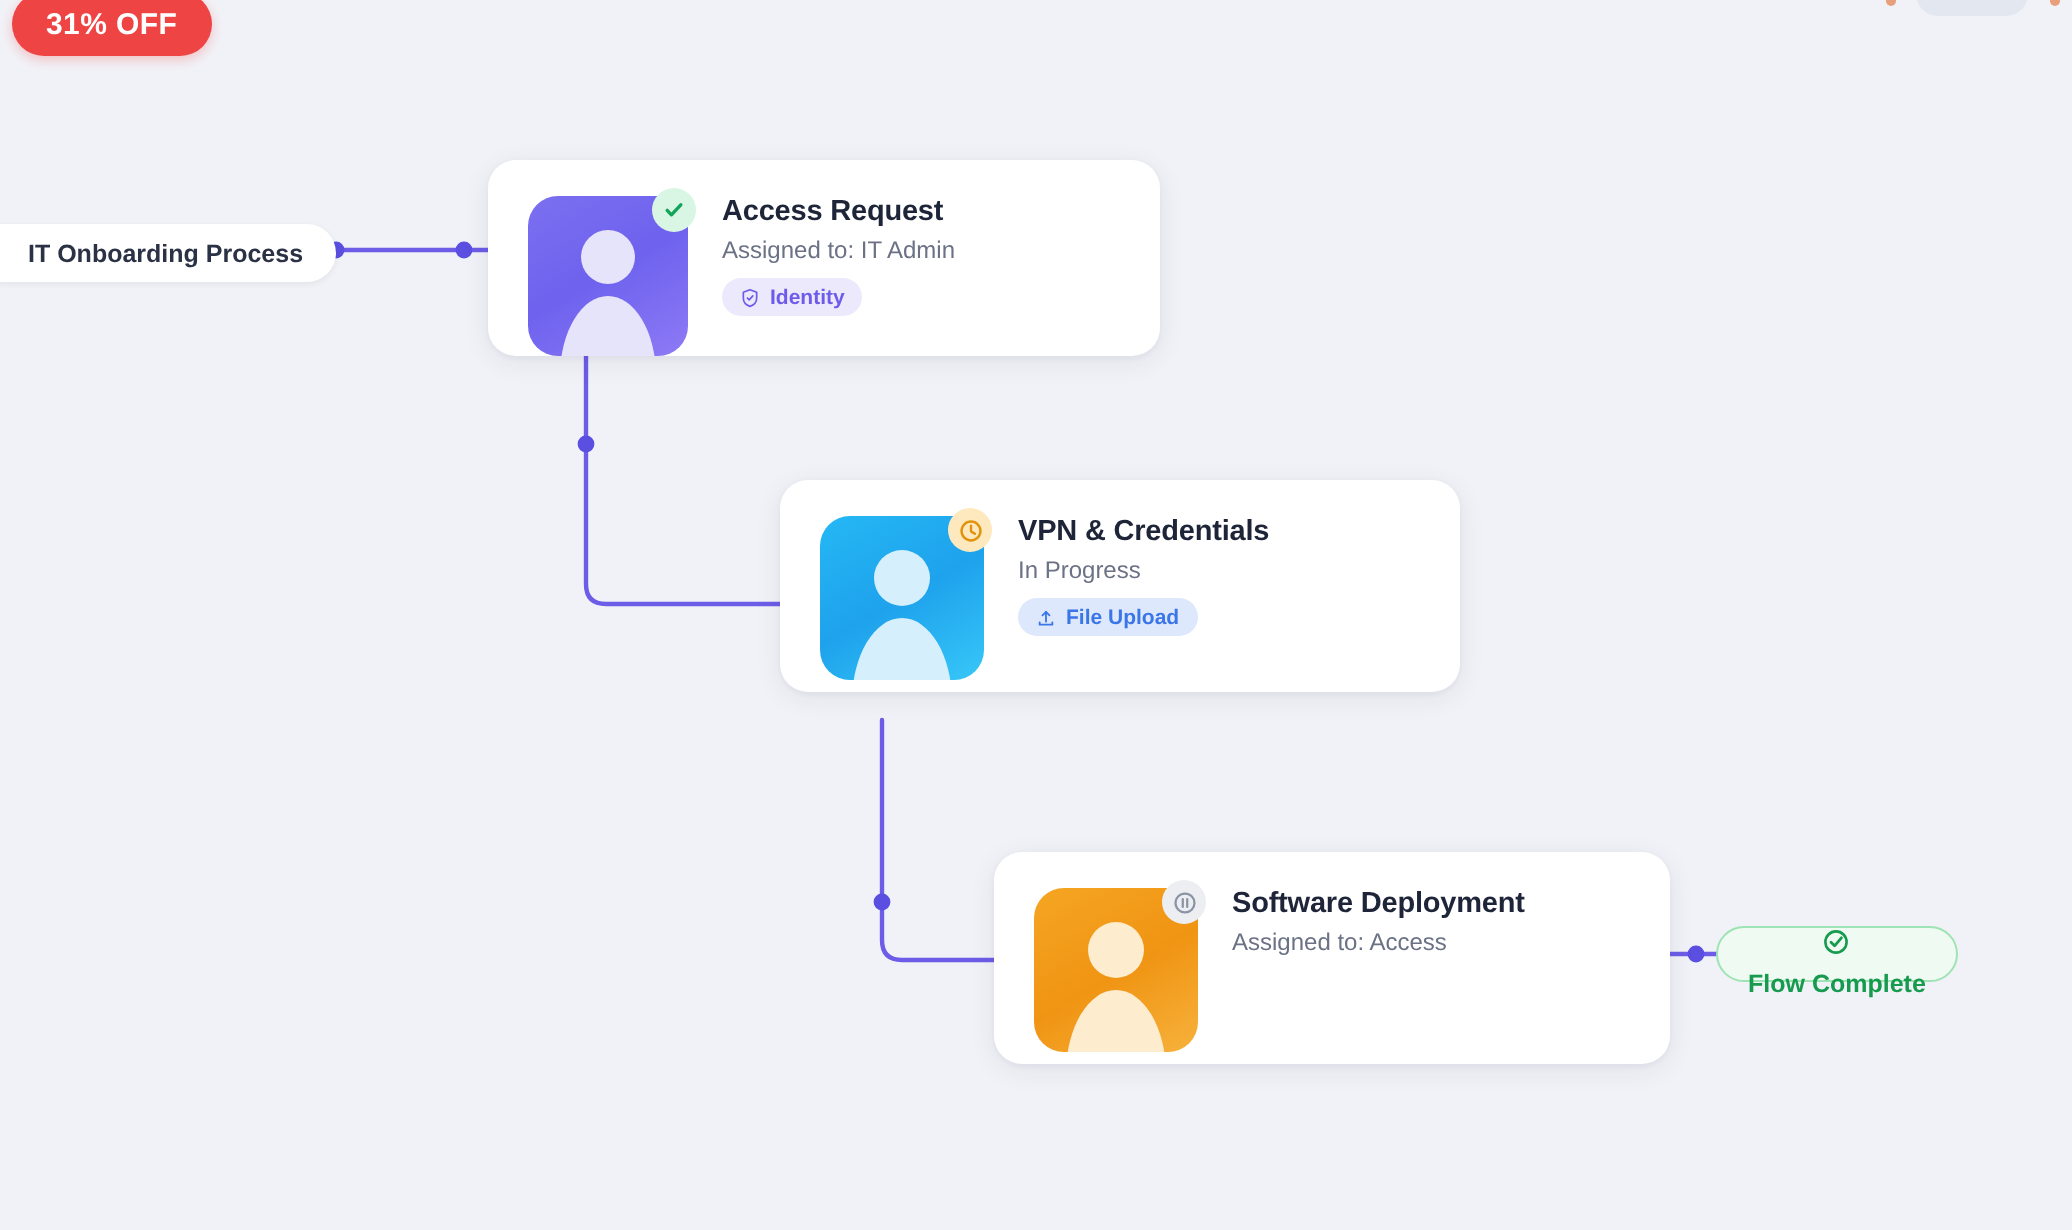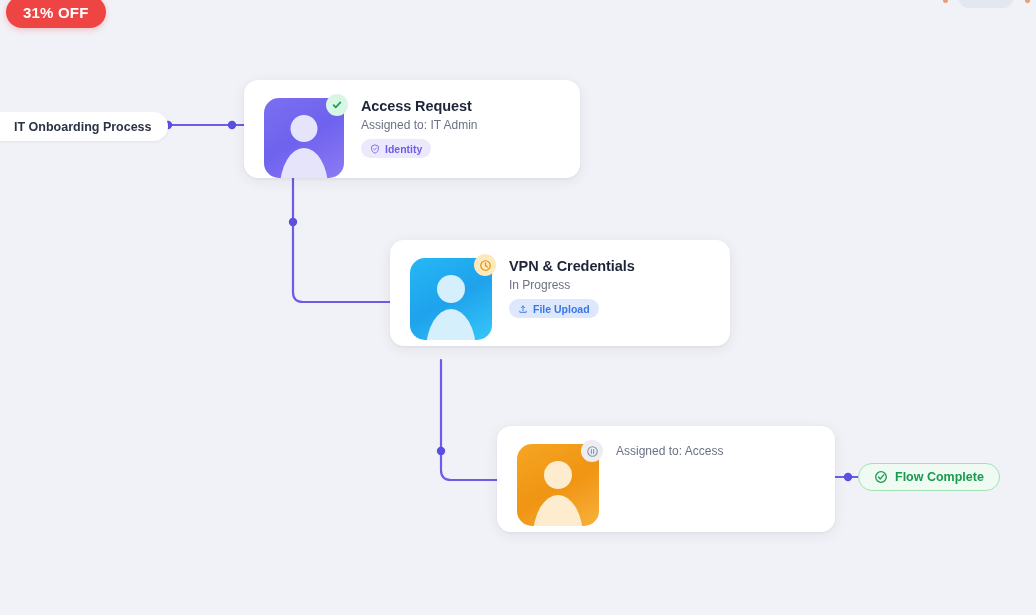--- a/index.html
+++ b/index.html
@@ -106,20 +106,21 @@
     align-items: center;
     gap: 7px;
     background: #effaf2;
     border: 1px solid #9ee3b4;
     border-radius: 14px;
     font-size: 12.5px;
     font-weight: bold;
     color: #169b4e;
     z-index: 20;
     white-space: nowrap;
+    flex-direction: column;
   }
   #flow-complete svg { display: block; }
 
   
   .node-card {
     position: absolute;
     background: #ffffff;
     border-radius: 14px;
     display: flex;
     align-items: flex-start;
@@ -312,20 +313,21 @@
         <div class="body"></div>
       </div>
       <div class="status-badge paused">
         <svg width="13" height="13" viewBox="0 0 14 14">
           <circle cx="7" cy="7" r="5.1" stroke="#8b93a5" stroke-width="1.2" fill="none"></circle>
           <path d="M5.8 4.9 V9.1 M8.2 4.9 V9.1" stroke="#8b93a5" stroke-width="1.2" stroke-linecap="round"></path>
         </svg>
       </div>
     </div>
     <div class="node-body">
+      <div class="node-title">Software Deployment</div>
       <div class="node-sub">Assigned to: Access</div>
     </div>
   </div>
 
   <div id="flow-complete">
     <span>
       <svg width="14" height="14" viewBox="0 0 14 14">
         <circle cx="7" cy="7" r="5.3" stroke="#169b4e" stroke-width="1.3" fill="none"></circle>
         <path d="M4.5 7.1 L6.3 8.9 L9.7 4.9" stroke="#169b4e" stroke-width="1.4" fill="none" stroke-linecap="round" stroke-linejoin="round"></path>
       </svg>

